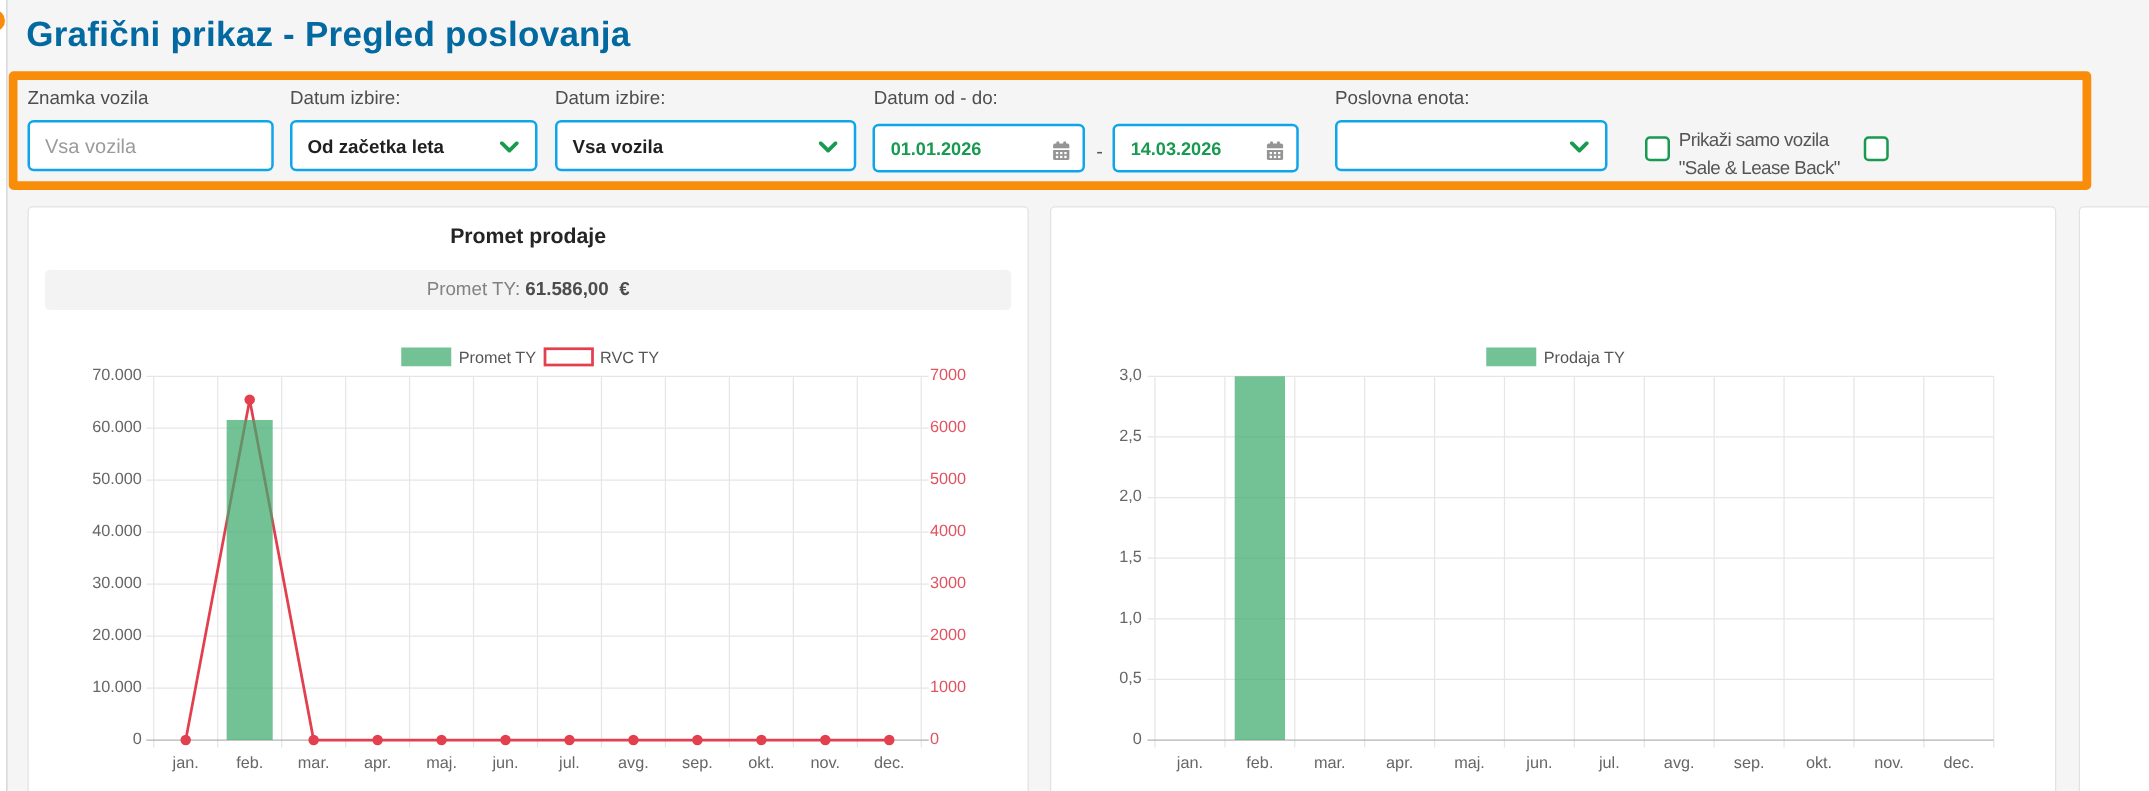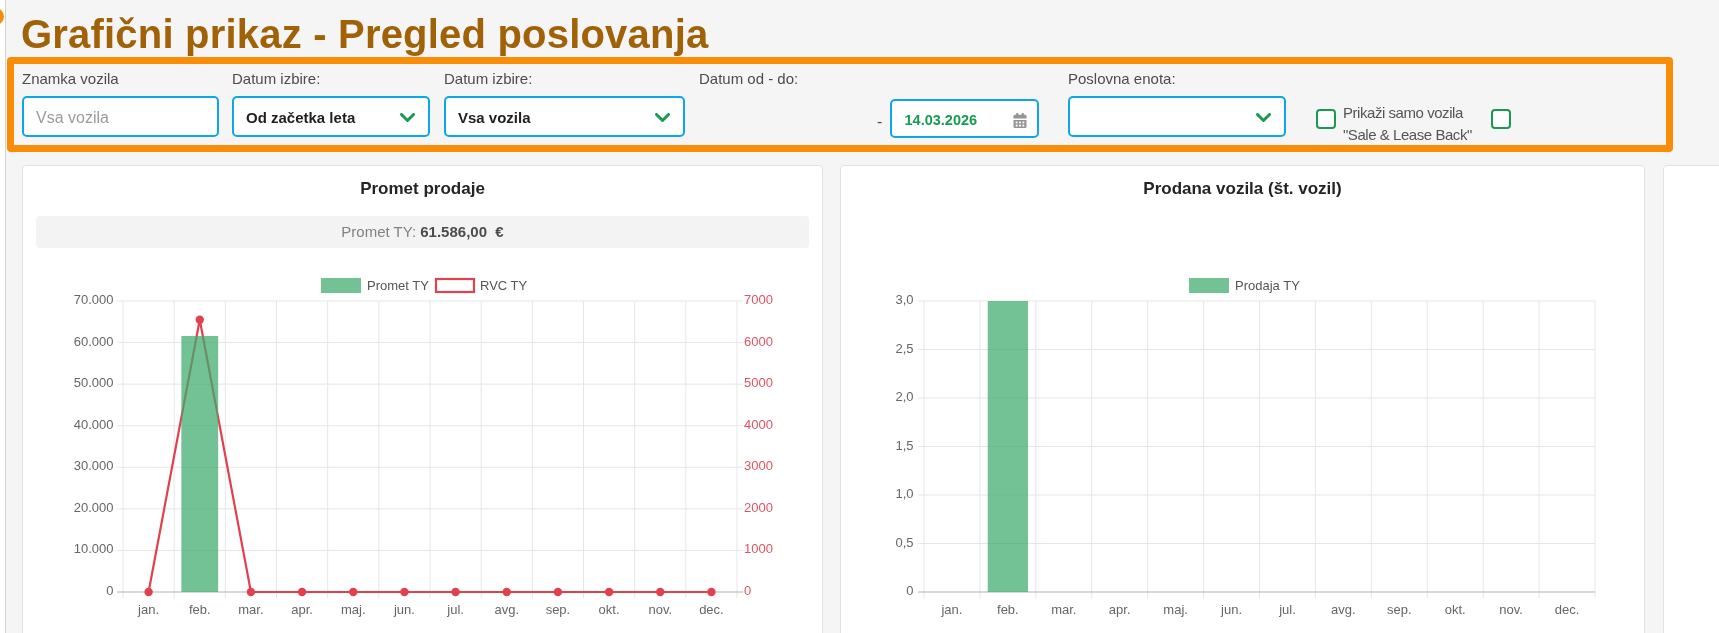--- a/index.html
+++ b/index.html
@@ -4,22 +4,22 @@
 <title>Grafični prikaz - Pregled poslovanja</title>
 <style>
   * { margin:0; padding:0; box-sizing:border-box; }
   html,body { width:1719px; height:633px; background:#fff; overflow:hidden;
     font-family:"Liberation Sans", sans-serif; }
   #stage { position:relative; width:1719px; height:633px; background:#fff; }
   #content { position:absolute; left:5px; top:0; width:1714px; height:633px;
     background:#f5f5f5; border-left:1px solid #d2d2d2; }
   #dot { position:absolute; left:-19px; top:8px; width:17px; height:17px;
     border-radius:50%; background:#f98d0a; z-index:9; }
-  h1.pagetitle { position:absolute; left:15px; top:12px; font-size:40px;
-    font-weight:bold; color:#a16207; letter-spacing:0.2px;text-align:center; }
+  h1.pagetitle { position:absolute; left:15px; top:12px; font-size:28px;
+    font-weight:bold; color:#0369a1; letter-spacing:0.2px;text-align:center; }
   #filterbox { position:absolute; left:1px; top:57px; width:1666px; height:95px;
     border:7px solid #f98d0a; border-radius:4px; }
   .flabel { position:absolute; font-size:15px; color:#4d4d4d; }
   .ctrl { position:absolute; top:96px; height:41px; background:#fff;
     border:2px solid #0ea5e9; border-radius:5px; }
   .datebox { top:99px; height:39px; }
   .ctrl .ph { position:absolute; left:12px; top:0; line-height:39px;
     font-size:16px; color:#9b9b9b; }
   .ctrl .val { position:absolute; left:12px; top:0; line-height:39px;
     font-size:15px; font-weight:bold; color:#1f1f1f; }
@@ -67,20 +67,37 @@
         </svg>
     </div>
 
     <div class="ctrl" style="left:438px; width:241px;">
       <span class="val">Vsa vozila</span>
       <svg class="chev" width="15" height="10" viewBox="0 0 15 10">
           <path d="M1.5 1.5 L7.5 7.5 L13.5 1.5" fill="none" stroke="#189a50" stroke-width="3" stroke-linecap="round" stroke-linejoin="round"></path>
         </svg>
     </div>
 
+    <div class="ctrl datebox" style="left:692px; width:170px;">
+      <span class="datev">01.01.2026</span>
+      <svg class="calico" width="14" height="15" viewBox="0 0 14 15">
+        <rect x="3.1" y="0" width="2.3" height="3.5" rx="0.9" fill="#949494"></rect>
+        <rect x="8.6" y="0" width="2.3" height="3.5" rx="0.9" fill="#949494"></rect>
+        <path d="M0.5 5.5 L13.5 5.5 L13.5 3.3 Q13.5 1.8 12 1.8 L2 1.8 Q0.5 1.8 0.5 3.3 Z" fill="#949494"></path>
+        <path d="M0.5 7 L13.5 7 L13.5 13.5 Q13.5 15 12 15 L2 15 Q0.5 15 0.5 13.5 Z" fill="#949494"></path>
+        <g fill="#fff">
+            <rect x="2.7" y="8.6" width="1.9" height="1.7"></rect>
+            <rect x="6.05" y="8.6" width="1.9" height="1.7"></rect>
+            <rect x="9.4" y="8.6" width="1.9" height="1.7"></rect>
+        <rect x="2.7" y="11.6" width="1.9" height="1.9"></rect>
+            <rect x="6.05" y="11.6" width="1.9" height="1.9"></rect>
+            <rect x="9.4" y="11.6" width="1.9" height="1.9"></rect>
+          </g>
+      </svg>
+    </div>
     <div style="position:absolute; left:871px; top:113px; font-size:16px; color:#555;">-</div>
     <div class="ctrl datebox" style="left:884px; width:149px;">
       <span class="datev">14.03.2026</span>
       <svg class="calico" width="14" height="15" viewBox="0 0 14 15">
         <rect x="3.1" y="0" width="2.3" height="3.5" rx="0.9" fill="#949494"></rect>
         <rect x="8.6" y="0" width="2.3" height="3.5" rx="0.9" fill="#949494"></rect>
         <path d="M0.5 5.5 L13.5 5.5 L13.5 3.3 Q13.5 1.8 12 1.8 L2 1.8 Q0.5 1.8 0.5 3.3 Z" fill="#949494"></path>
         <path d="M0.5 7 L13.5 7 L13.5 13.5 Q13.5 15 12 15 L2 15 Q0.5 15 0.5 13.5 Z" fill="#949494"></path>
         <g fill="#fff">
             <rect x="2.7" y="8.6" width="1.9" height="1.7"></rect>
@@ -181,21 +198,20 @@
 </g>
 <rect x="158.33" y="74.98" width="36.84" height="256.02" fill="#3fac6f" fill-opacity="0.73"></rect>
 <rect x="298" y="17" width="40" height="15" fill="#3fac6f" fill-opacity="0.73"></rect>
 <text x="344" y="29" font-size="13" fill="#555">Promet TY</text>
 <rect x="413" y="18" width="38" height="13" fill="#fff" stroke="#e2404e" stroke-width="2.2"></rect>
 <text x="457" y="29" font-size="13" fill="#555">RVC TY</text>
 </svg>
     </div>
 
     <div class="card" id="card2" style="left:834px; width:805px;">
-      <h3>Prodana vozila (št. vozil)</h3>
       <svg class="chartsvg" width="805" height="373" viewBox="0 0 805 373">
 <g stroke="#e6e6e6" stroke-width="1">
 <line x1="138.92" y1="40" x2="138.92" y2="337"></line>
 <line x1="194.83" y1="40" x2="194.83" y2="337"></line>
 <line x1="250.75" y1="40" x2="250.75" y2="337"></line>
 <line x1="306.67" y1="40" x2="306.67" y2="337"></line>
 <line x1="362.58" y1="40" x2="362.58" y2="337"></line>
 <line x1="418.5" y1="40" x2="418.5" y2="337"></line>
 <line x1="474.42" y1="40" x2="474.42" y2="337"></line>
 <line x1="530.33" y1="40" x2="530.33" y2="337"></line>

